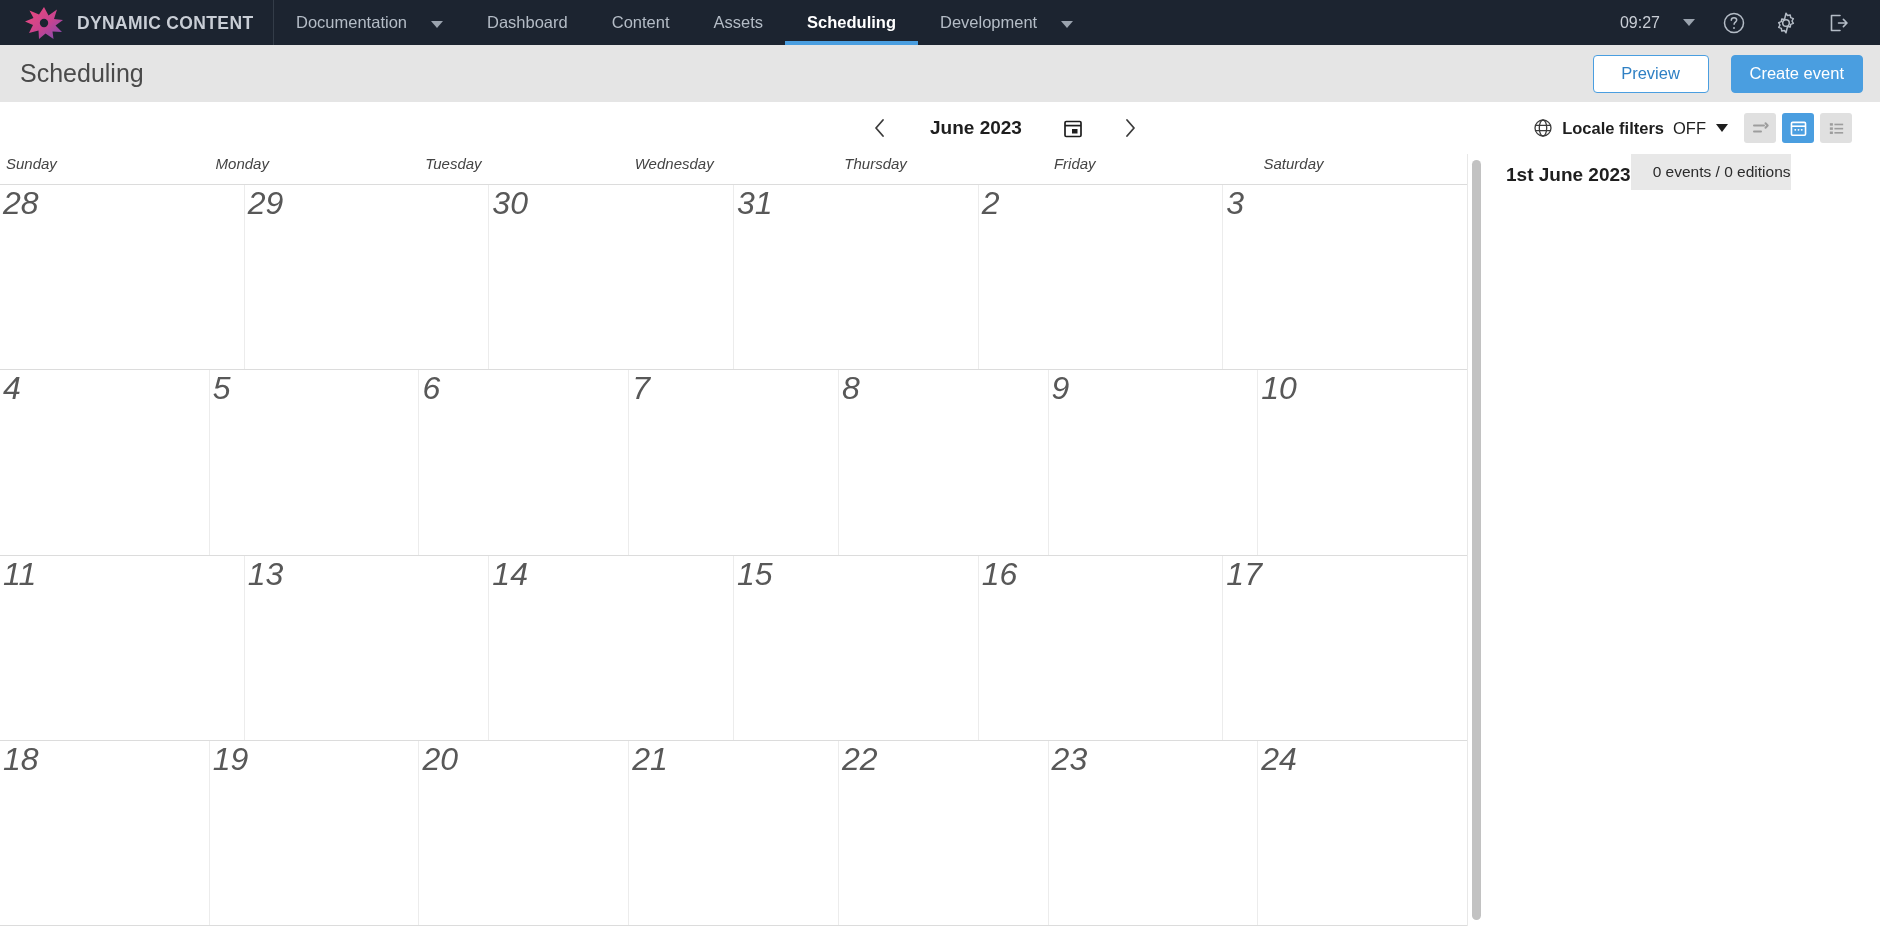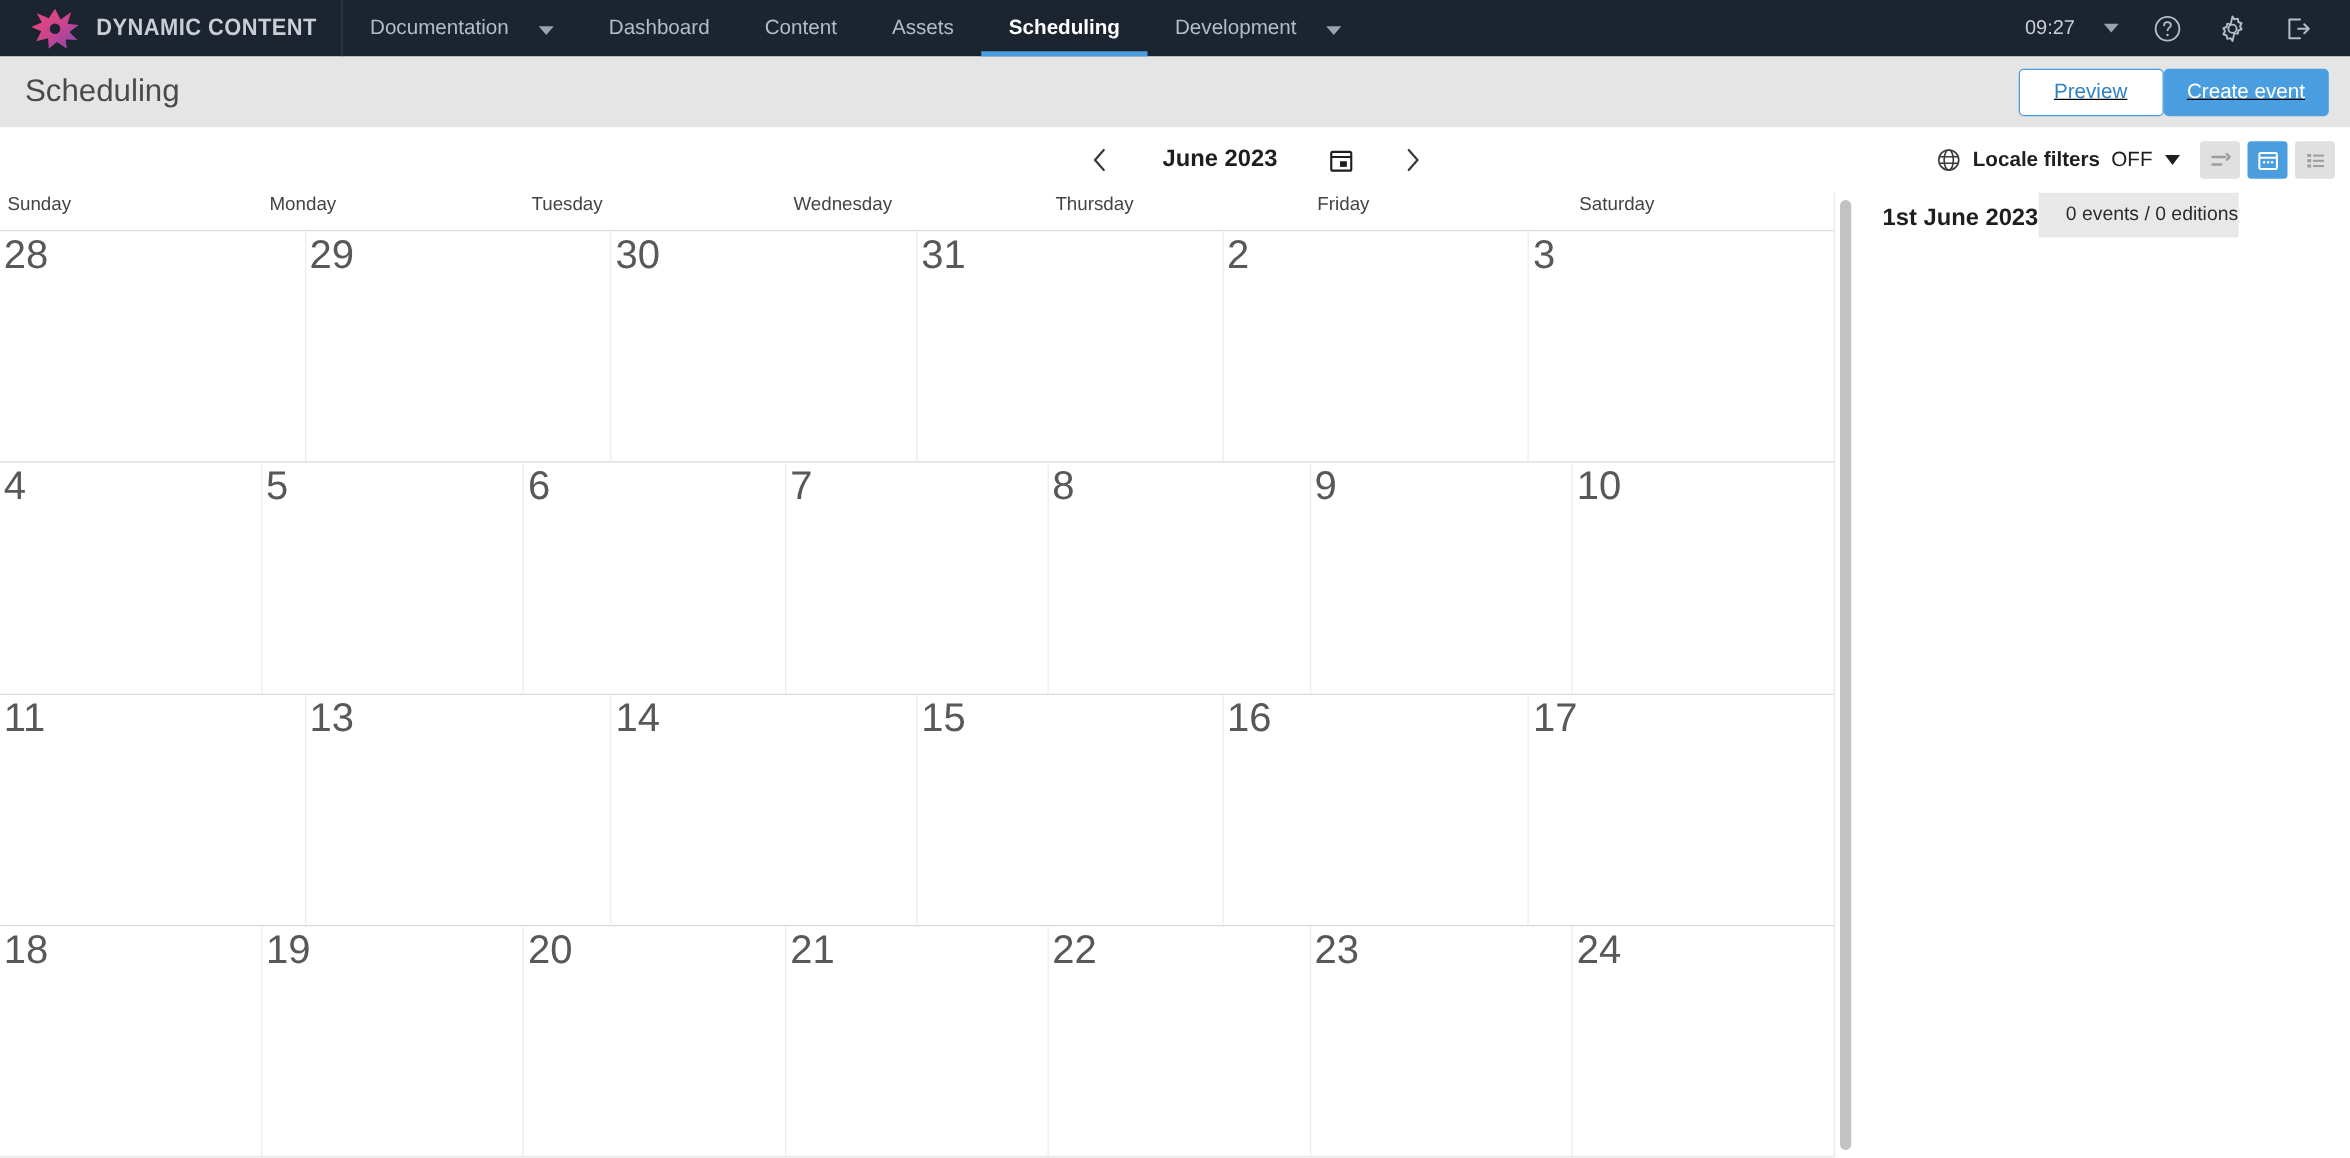--- a/index.html
+++ b/index.html
@@ -104,21 +104,21 @@
     display: flex;
     align-items: center;
     padding: 0 17px 0 20px;
     box-sizing: border-box;
   }
   .page-title {
     font-size: 25px;
     color: #4a4a4a;
     font-weight: normal;
   }
-  .subheader-actions { margin-left: auto; display: flex; align-items: flex-end; gap: 0; text-decoration: underline; }
+  .subheader-actions { margin-left: auto; display: flex; align-items: flex-end; gap: 22px; }
   .btn {
     height: 38px;
     border-radius: 4px;
     font-size: 16.5px;
     display: flex;
     align-items: center;
     justify-content: center;
     cursor: pointer;
     box-sizing: border-box;
     padding: 0 18px;
@@ -168,21 +168,21 @@
   }
   .cal-picker-btn {
     width: 34px; height: 34px;
     display: flex; align-items: center; justify-content: center;
     cursor: pointer;
     margin-left: 4px;
     margin-right: 4px;
   }
   .toolbar-right {
     position: absolute;
-    right: 12px;
+    right: 28px;
     top: 0;
     height: 52px;
     display: flex;
     align-items: center;
   }
   .locale-filters {
     display: flex;
     align-items: center;
     cursor: pointer;
     margin-right: 16px;
@@ -214,20 +214,21 @@
     box-sizing: border-box;
   }
   .calendar-wrap {
     width: 1467px;
     flex: 0 0 1467px;
     display: flex;
     flex-direction: column;
     border-top: 1px solid #ffffff;
     box-sizing: border-box;
     position: relative;
+    font-style: italic;
   }
   .daynames {
     display: flex;
     height: 30px;
     align-items: flex-start;
     border-bottom: 1px solid #dcdcdc;
     box-sizing: border-box;
   }
   .dayname {
     flex: 1 1 0;

